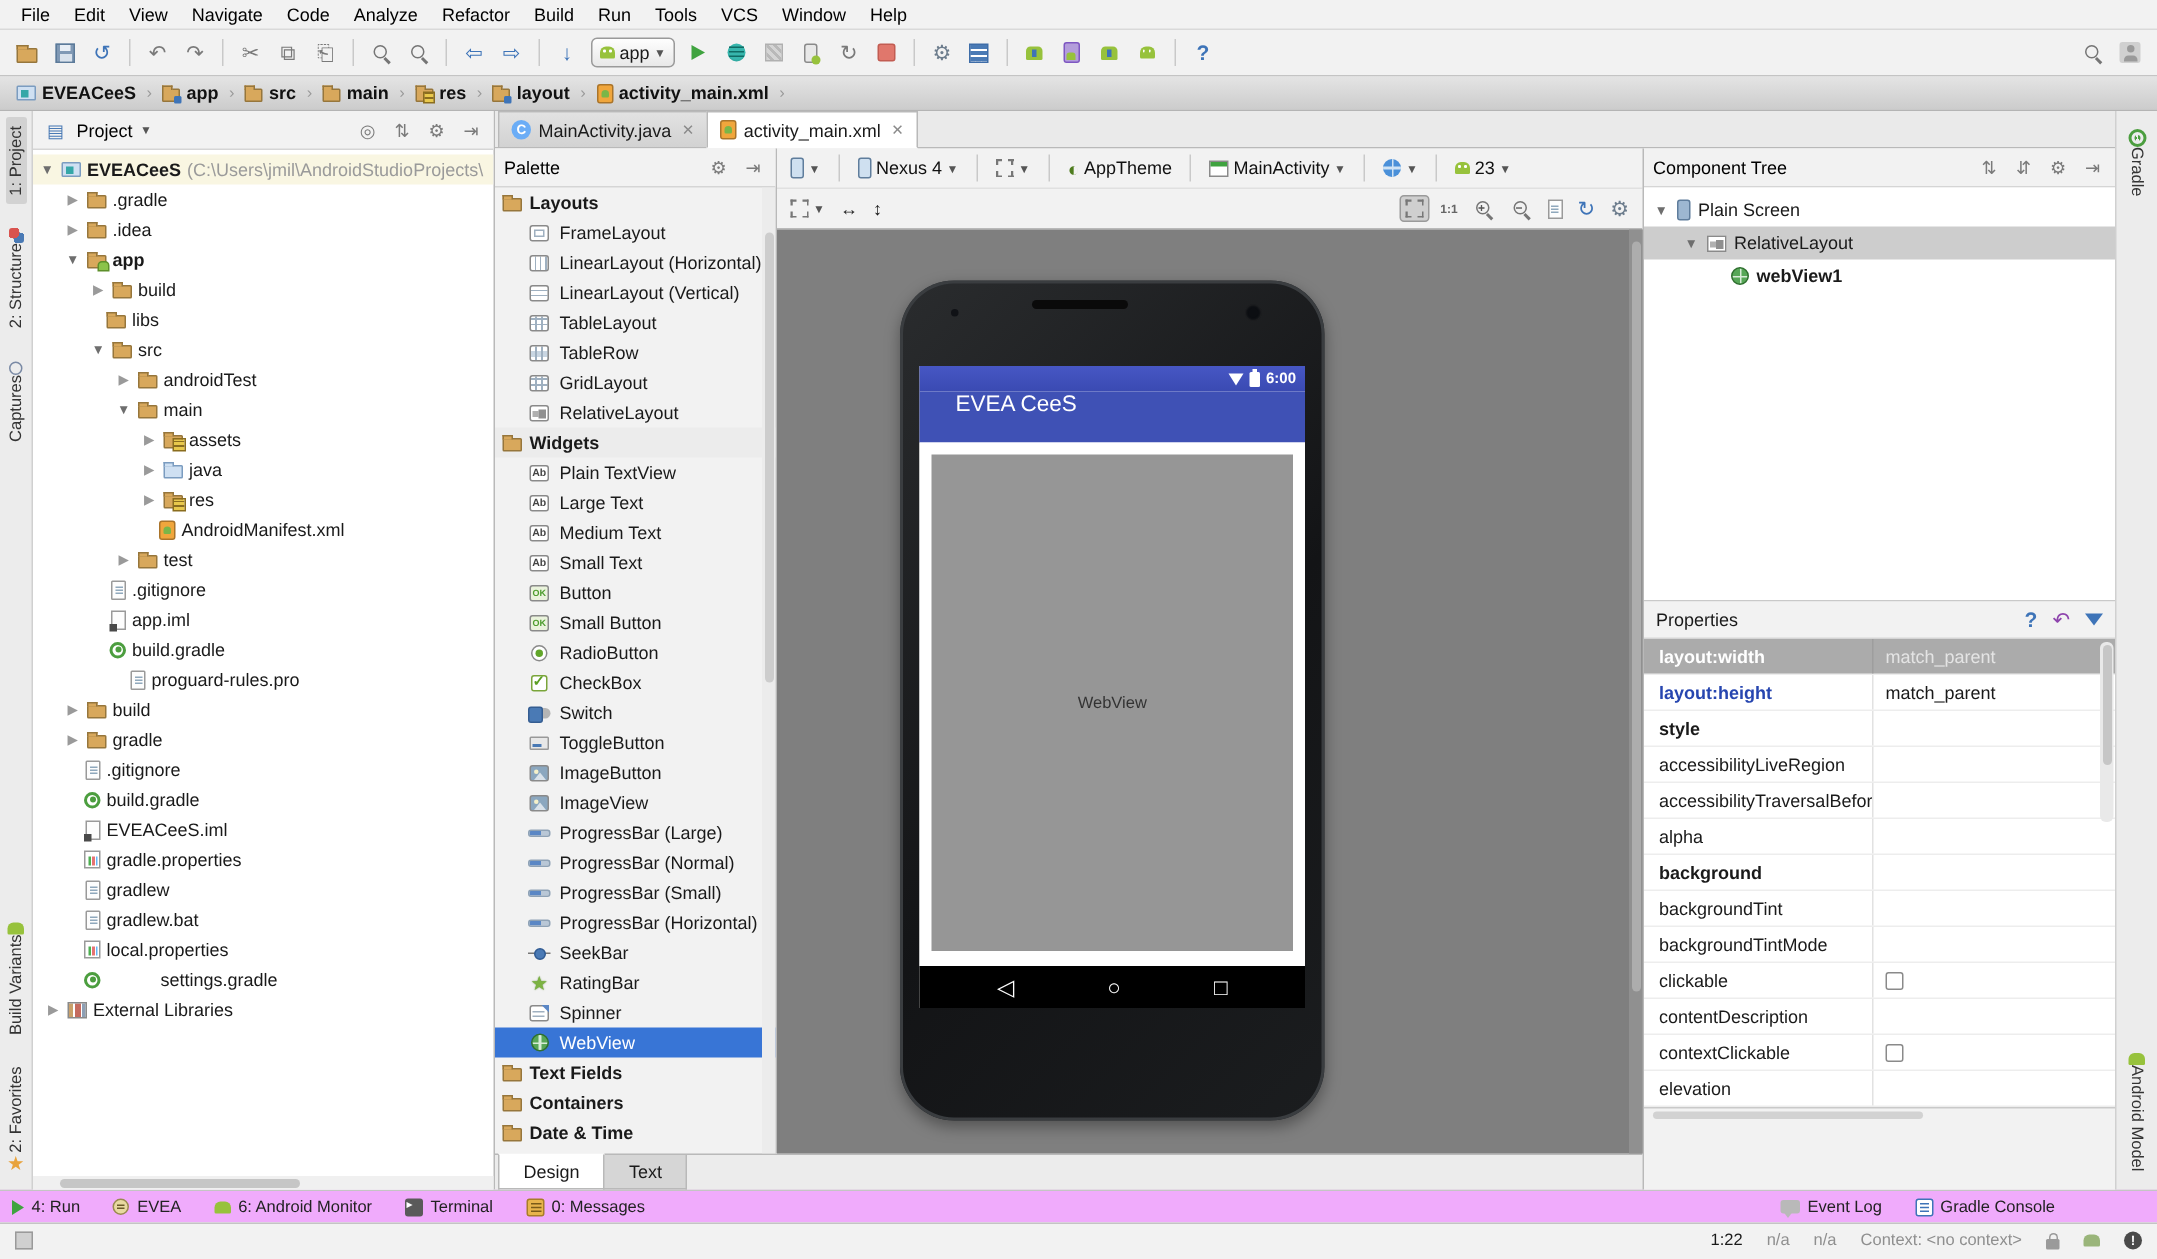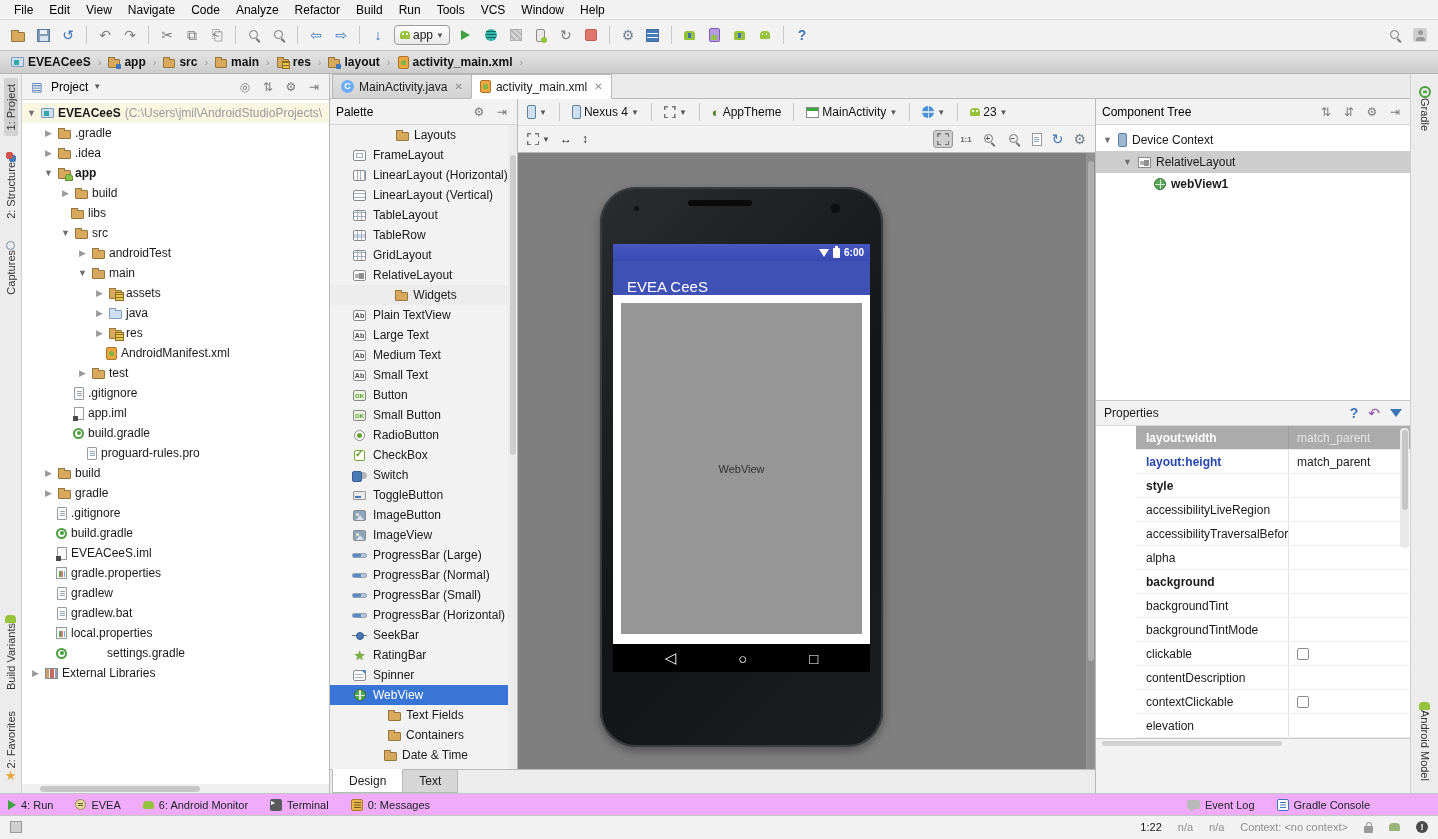--- a/index.html
+++ b/index.html
@@ -108,21 +108,21 @@
   .cjava{width:13px;height:13px;border-radius:50%;background:#6badf6;color:#fff;font-size:9px;font-weight:bold;text-align:center;line-height:13px;}
   .tclose{color:#8a8a8a;font-size:10px;margin-left:2px;}
   #editorbody{flex:1;display:flex;min-height:0;}
   #designcol{width:765px;display:flex;flex-direction:column;min-height:0;}
   #designrow{flex:1;display:flex;min-height:0;}
 
   
   #palette{width:188px;background:#f2f2f2;border-right:1px solid #b9b9b9;display:flex;flex-direction:column;}
   #palist{flex:1;overflow:hidden;position:relative;}
   .prow{height:20px;display:flex;align-items:center;gap:6px;padding-left:22px;font-size:12px;}
-  .prow.sec{padding-left:5px;gap:5px;font-weight:normal;justify-content:center;}
+  .prow.sec{padding-left:5px;gap:5px;font-weight:bold;}
   .prow.selected{background:#3875d6;color:#fff;}
   .pic{width:15px;display:flex;justify-content:center;flex:none;}
   .bx{width:13px;height:11px;border:1px solid #8a8a8a;background:#fff;border-radius:2px;position:relative;font-size:7px;line-height:10px;text-align:center;color:#333;}
   .bx.ab::after{content:"Ab";font-size:7px;font-weight:bold;color:#444;}
   .bx.ok{background:#eaf3dc;}
   .bx.ok::after{content:"OK";font-size:6px;font-weight:bold;color:#4f9e2f;}
   .bx.frame::before{content:"";position:absolute;inset:2px;border:1px solid #9fb0c0;}
   .bx.linh{background:repeating-linear-gradient(90deg,#fff 0 2.5px,#9fb0c0 2.5px 3.5px);}
   .bx.linv{background:repeating-linear-gradient(0deg,#fff 0 2.5px,#9fb0c0 2.5px 3.5px);}
   .bx.grid{background:repeating-linear-gradient(90deg,transparent 0 3px,#9fb0c0 3px 4px),repeating-linear-gradient(0deg,transparent 0 3px,#9fb0c0 3px 4px),#fff;}
@@ -187,41 +187,41 @@
   #phone{position:absolute;left:82px;top:34px;width:283px;height:560px;background:linear-gradient(135deg,#2a2c2e 0%,#131416 55%,#1b1d1f 100%);border-radius:36px;box-shadow:inset 0 0 0 2px #3a3d40,0 4px 10px rgba(0,0,0,.35);}
   .speaker{position:absolute;left:88px;top:13px;width:64px;height:6px;background:#0a0a0a;border-radius:3px;}
   .cam{position:absolute;right:42px;top:16px;width:11px;height:11px;background:#0c0e12;border-radius:50%;box-shadow:inset 0 0 2px #333;}
   .cam2{position:absolute;left:34px;top:19px;width:5px;height:5px;background:#101216;border-radius:50%;}
   #screen{position:absolute;left:13px;right:13px;top:57px;height:428px;background:#fff;display:flex;flex-direction:column;}
   #sbar{height:17px;background:linear-gradient(#4757c4,#3a4ab2);display:flex;align-items:center;justify-content:flex-end;gap:4px;padding-right:6px;}
   .wifi{width:0;height:0;border-left:5px solid transparent;border-right:5px solid transparent;border-top:8px solid #fff;}
   .batt{width:7px;height:10px;background:#fff;border-radius:1px;position:relative;}
   .batt::before{content:"";position:absolute;left:2px;top:-2px;width:3px;height:2px;background:#fff;}
   .stime{color:#fff;font-size:10px;font-weight:bold;}
-  #abar{height:34px;background:#3f51b5;display:flex;align-items:flex-end;padding-left:14px;}
+  #abar{height:34px;background:#3f51b5;display:flex;align-items:flex-start;padding-left:24px;}
   #abar .atitle{color:#fff;font-size:15px;}
   #content{flex:1;position:relative;background:#fff;}
   #wvbox{position:absolute;left:8px;right:8px;top:8px;bottom:10px;background:#969696;display:flex;align-items:center;justify-content:center;}
   #wvbox .wvlabel{font-size:11px;color:#333;}
   #navbar{height:28px;background:#000;display:flex;align-items:center;justify-content:center;gap:62px;color:#fff;font-size:15px;}
 
   
   #rightcol{width:315px;border-left:1px solid #b9b9b9;display:flex;flex-direction:column;background:#f2f2f2;}
   #ctreebody{background:#fff;height:276px;border-bottom:1px solid #c9c9c9;padding-top:4px;}
   .crow{height:22px;display:flex;align-items:center;gap:5px;font-size:12px;}
   .crow.selected{background:#cdcdcd;}
   .dev-ic{width:9px;height:14px;border:1.5px solid #5f7d9c;border-radius:2px;background:#9db7d1;}
   .rl{width:13px;height:11px;border:1px solid #8a8a8a;background:#fff;position:relative;flex:none;}
   .rl::before{content:"";position:absolute;left:1px;top:3px;width:4px;height:4px;background:#b0b0b0;}
   .rl::after{content:"";position:absolute;right:1px;top:2px;width:5px;height:6px;background:#8f8f8f;}
   #propshead{height:25px;background:#f2f2f2;border-bottom:1px solid #d5d5d5;display:flex;align-items:center;padding:0 8px;gap:10px;}
   .help-ic{color:#3e74b8;font-weight:bold;font-size:14px;}
   .undo-ic{color:#8e44ad;font-size:14px;}
   .funnel{width:0;height:0;border-left:6px solid transparent;border-right:6px solid transparent;border-top:8px solid #3e74b8;position:relative;}
-  #propstable{background:#fff;position:relative;padding-left:40px;}
+  #propstable{background:#fff;position:relative;}
   .prowt{height:24px;display:grid;grid-template-columns:152px 1fr;align-items:center;border-bottom:1px solid #ededed;}
   .pname{padding-left:10px;font-size:12px;white-space:nowrap;overflow:hidden;}
   .pval{padding-left:8px;font-size:12px;border-left:1px solid #e2e2e2;height:100%;display:flex;align-items:center;white-space:nowrap;overflow:hidden;}
   .prowt.sel{background:#ababab;}
   .prowt.sel .pname{color:#fff;}
   .prowt.sel .pval{color:#e4e4e4;border-left-color:#9e9e9e;}
   .pname.blue{color:#2746b0;}
   .chk{width:12px;height:12px;background:#fff;border:1px solid #8a8a8a;border-radius:2px;}
   .propscroll{position:absolute;right:1px;top:2px;width:9px;height:120px;background:#e9e9e9;border-radius:4px;}
   .propscroll .thumb{position:absolute;left:1.5px;top:2px;width:6px;height:80px;background:#c6c6c6;border-radius:3px;}
@@ -898,21 +898,21 @@
           <span class="sp"></span>
           <span class="hicon b">⇅</span>
           <span class="hicon b">⇵</span>
           <span class="hicon gear">⚙</span>
           <span class="hicon">⇥</span>
         </div>
         <div id="ctreebody">
           <div class="crow" style="padding-left:6px;">
             <span class="arr e">▼</span>
             <span class="dev-ic"></span>
-            <span>Device Context</span>
+            <span>Plain Screen</span>
           </div>
           <div class="crow selected" style="padding-left:26px;">
             <span class="arr e">▼</span>
             <span class="rl"></span>
             <span>RelativeLayout</span>
           </div>
           <div class="crow" style="padding-left:58px;">
             <span class="gl"></span>
             <span class="bold">webView1</span>
           </div>

